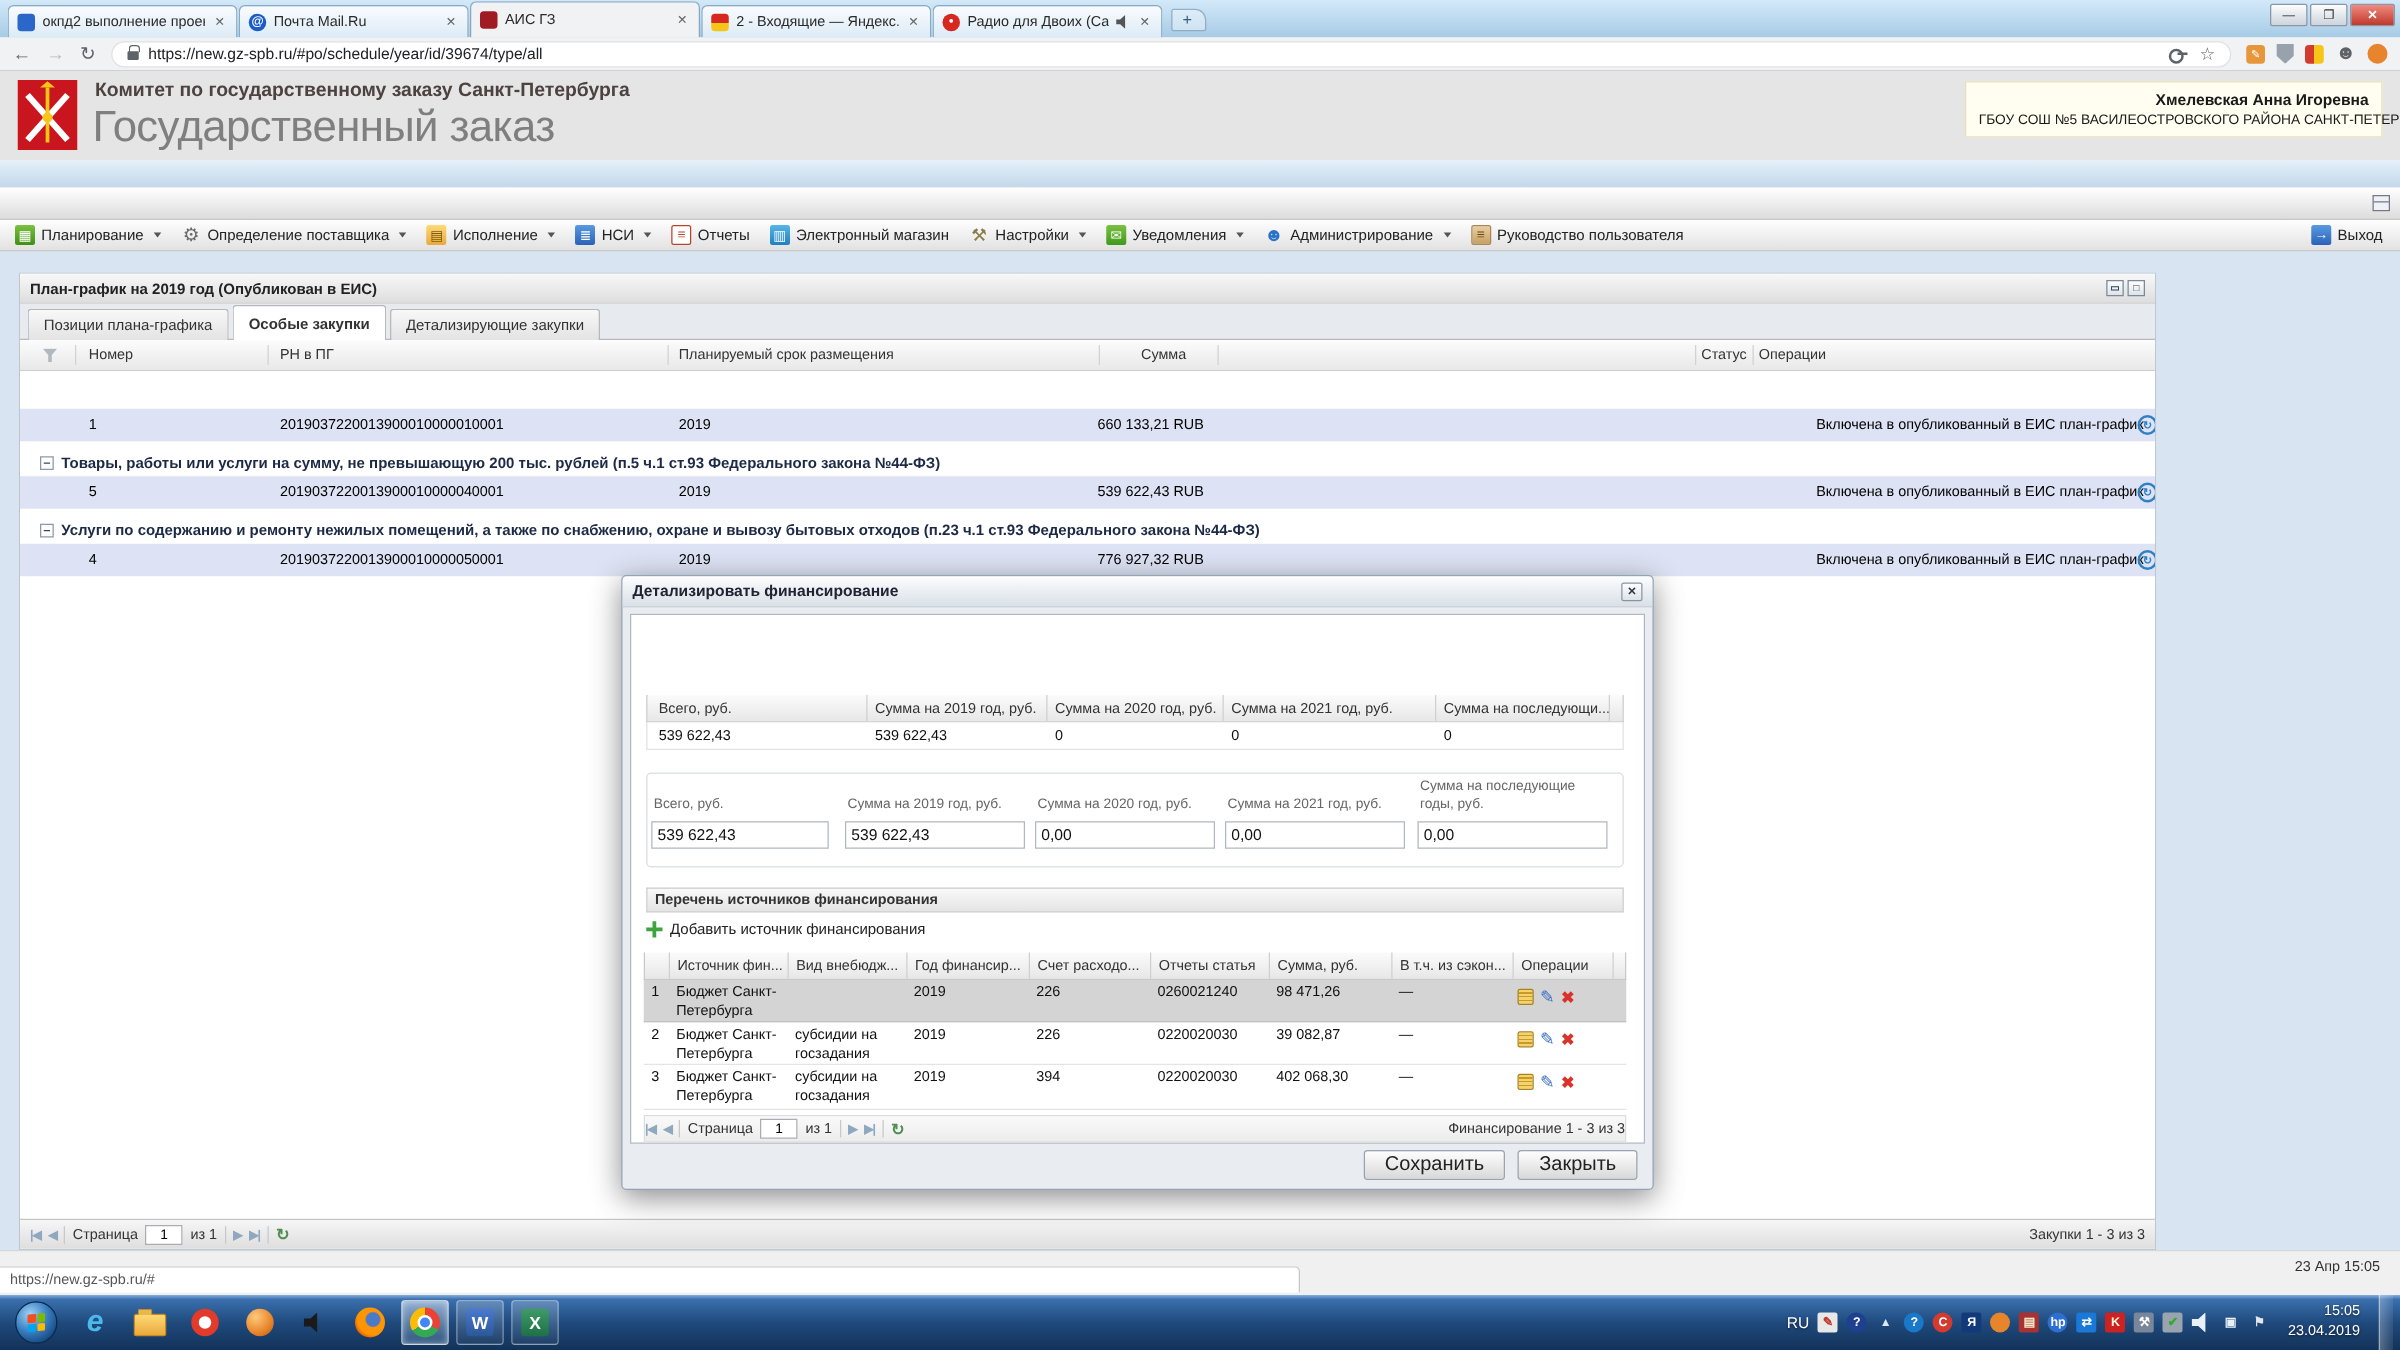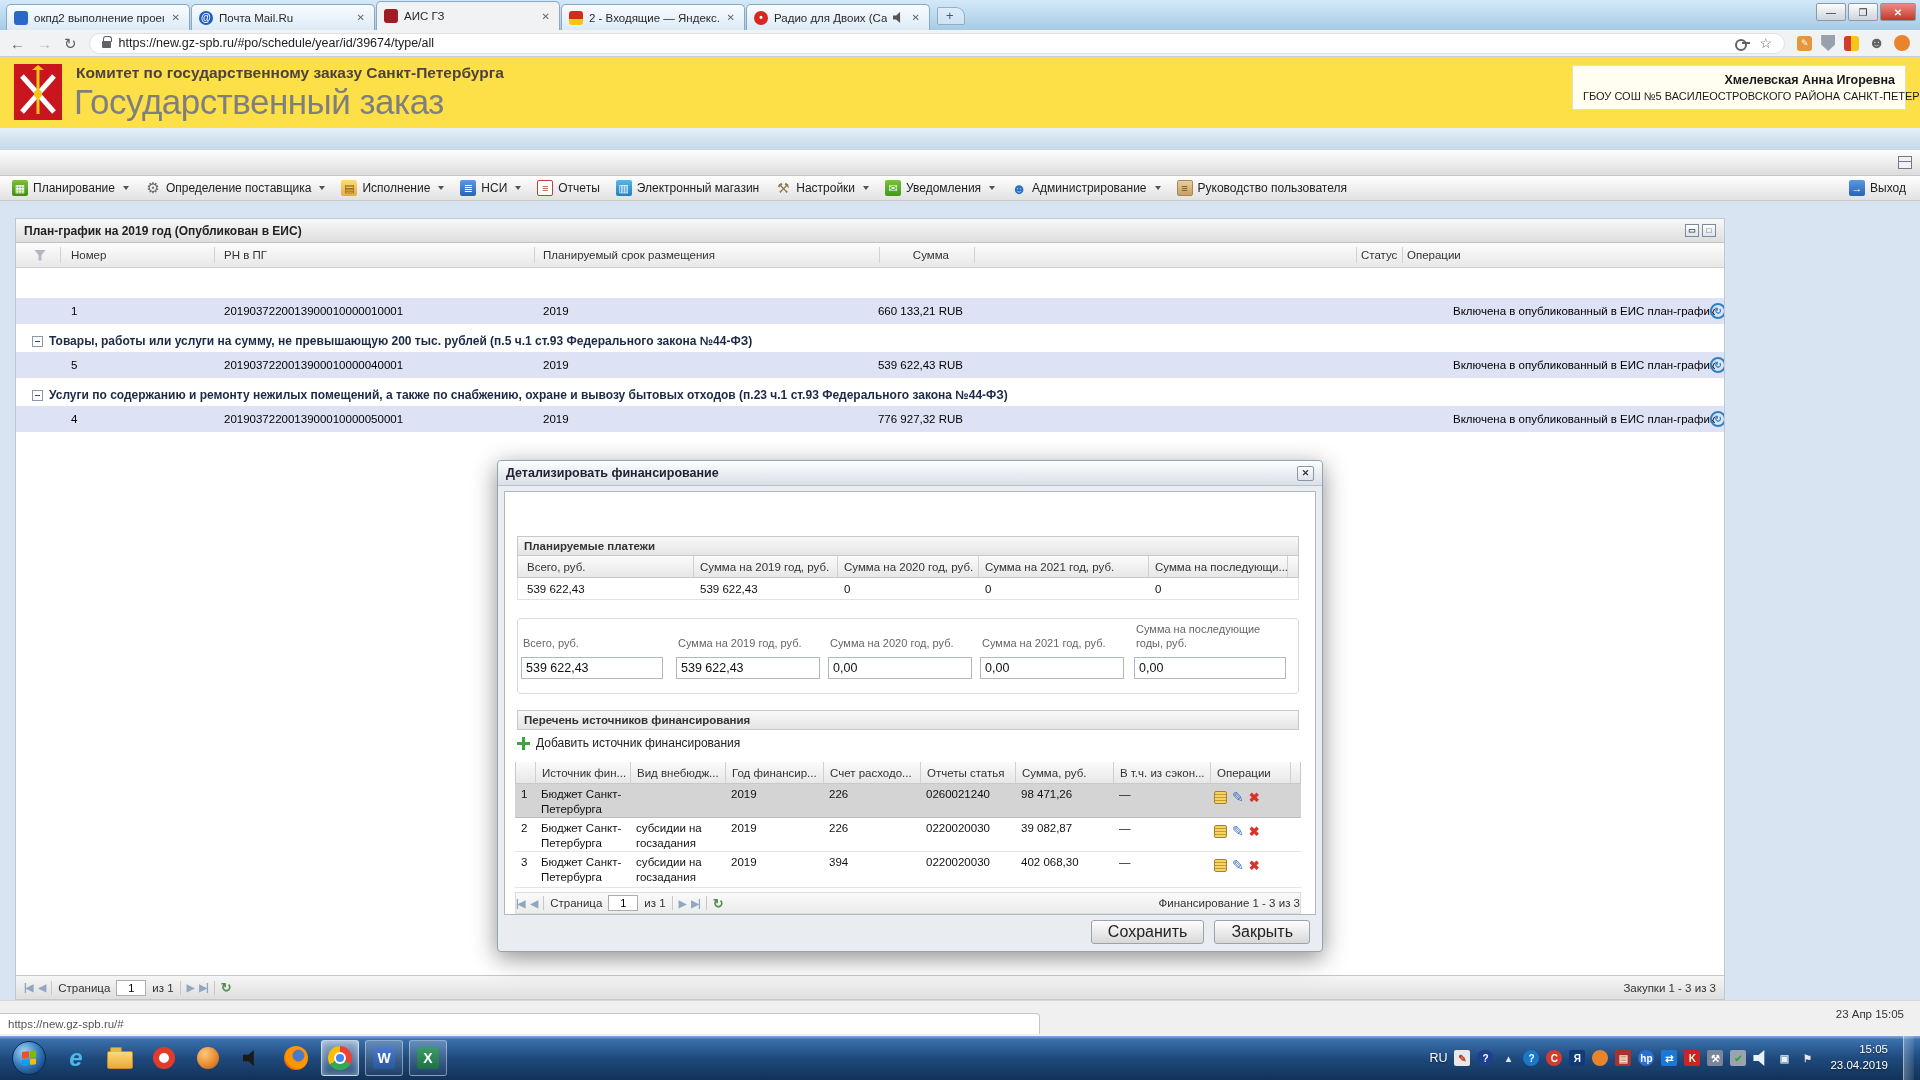--- a/index.html
+++ b/index.html
@@ -34,21 +34,21 @@
   .keyic::after{content:"";position:absolute;right:0;top:3px;width:8px;height:2px;background:#5f6368}
   .star{color:#5f6368;font-size:14px;line-height:1}
   #barIcons{display:flex;gap:9px;align-items:center}
   .extic{width:15px;height:15px;border-radius:3px;color:#fff;font-size:9px;display:flex;align-items:center;justify-content:center}
   .shieldic{width:14px;height:16px;background:#98a2ac;clip-path:polygon(0 0,100% 0,100% 60%,50% 100%,0 60%)}
   .profic{color:#5f6368;font-size:16px;line-height:1}
   .dotic{width:16px;height:16px;border-radius:50%;background:#e8852c}
 
   
   #pagebg{position:absolute;left:0;top:57px;width:1920px;height:979px;background:#d8e4f1}
-  #siteheader{position:absolute;left:0;top:57px;width:1920px;height:71px;background:#fde047}
+  #siteheader{position:absolute;left:0;top:57px;width:1920px;height:71px;background:#e5e5e5}
   #logo{position:absolute;left:14px;top:7px}
   .brand-org{position:absolute;left:76px;top:7px;font-size:15.5px;font-weight:bold;color:#4c4340}
   .brand-title{position:absolute;left:74px;top:25px;font-size:35px;color:#7f7f7f;letter-spacing:-.5px}
   #userbox{position:absolute;right:14px;top:8px;width:334px;padding:7px 10px;background:#fffef0;border:1px solid #e6dfba;text-align:right}
   .uname{font-size:12.5px;font-weight:bold;color:#1a1a1a}
   .uorg{font-size:11px;color:#1a1a1a;margin-top:3px;white-space:nowrap}
 
   #bluestrip{position:absolute;left:0;top:128px;width:1920px;height:22px;background:linear-gradient(#e6f0f9,#c2d8ea)}
   #graybar{position:absolute;left:0;top:150px;width:1920px;height:26px;background:linear-gradient(#ffffff,#dcdcdc);border-bottom:1px solid #c6c6c6}
   .layic{position:absolute;right:8px;top:6px;width:14px;height:13px;border:1px solid #778;background:#eef2f6}
@@ -311,20 +311,25 @@
 </div>
 
 <div id="panel">
   <div class="phd">
     <span>План-график на 2019 год (Опубликован в ЕИС)</span>
     <span class="phdicons">
       <span class="phico">▭</span>
       <span class="phico">□</span>
     </span>
   </div>
+  <div id="ptabs">
+      <div class="ptab">Позиции плана-графика</div>
+      <div class="ptab active">Особые закупки</div>
+      <div class="ptab">Детализирующие закупки</div>
+    </div>
   <div id="ghd">
       <span class="hc" style="left: 18px;">
         <span class="funnel"></span>
       </span>
       <span class="hc" style="left: 55px;">Номер</span>
       <span class="hc" style="left: 208px;">РН в ПГ</span>
       <span class="hc" style="left: 527px;">Планируемый срок размещения</span>
       <span class="hc" style="left: 865px; width: 68px; justify-content: flex-end;">Сумма</span>
       <span class="hc" style="left: 1345px;">Статус</span>
       <span class="hc" style="left: 1391px;">Операции</span>
@@ -425,23 +430,20 @@
 <div id="linkbubble">
   <span>https://new.gz-spb.ru/#</span>
 </div>
 
 <div id="modal">
   <div class="mhd">
     <span>Детализировать финансирование</span>
     <span class="mclose">✕</span>
   </div>
   <div id="mbody">
-    <div class="sechd" id="sec1" style="left:12px;top:44px;width:782px">
-      <span>Планируемые платежи</span>
-    </div>
     <div class="mgridhd" id="payhd" style="left:12px;top:64px;width:782px">
         <span class="mhc" style="left: 3px; width: 173px;">Всего, руб.</span>
         <span class="mhc" style="left: 176px; width: 144px;">Сумма на 2019 год, руб.</span>
         <span class="mhc" style="left: 320px; width: 141px;">Сумма на 2020 год, руб.</span>
         <span class="mhc" style="left: 461px; width: 170px;">Сумма на 2021 год, руб.</span>
         <span class="mhc" style="left: 631px; width: 139px;">Сумма на последующи...</span>
       </div>
     <div class="mrow" id="payrow" style="left:12px;top:86px;width:782px;height:22px">
         <span class="mcell" style="left: 3px; width: 173px;">539 622,43</span>
         <span class="mcell" style="left: 176px; width: 144px;">539 622,43</span>

